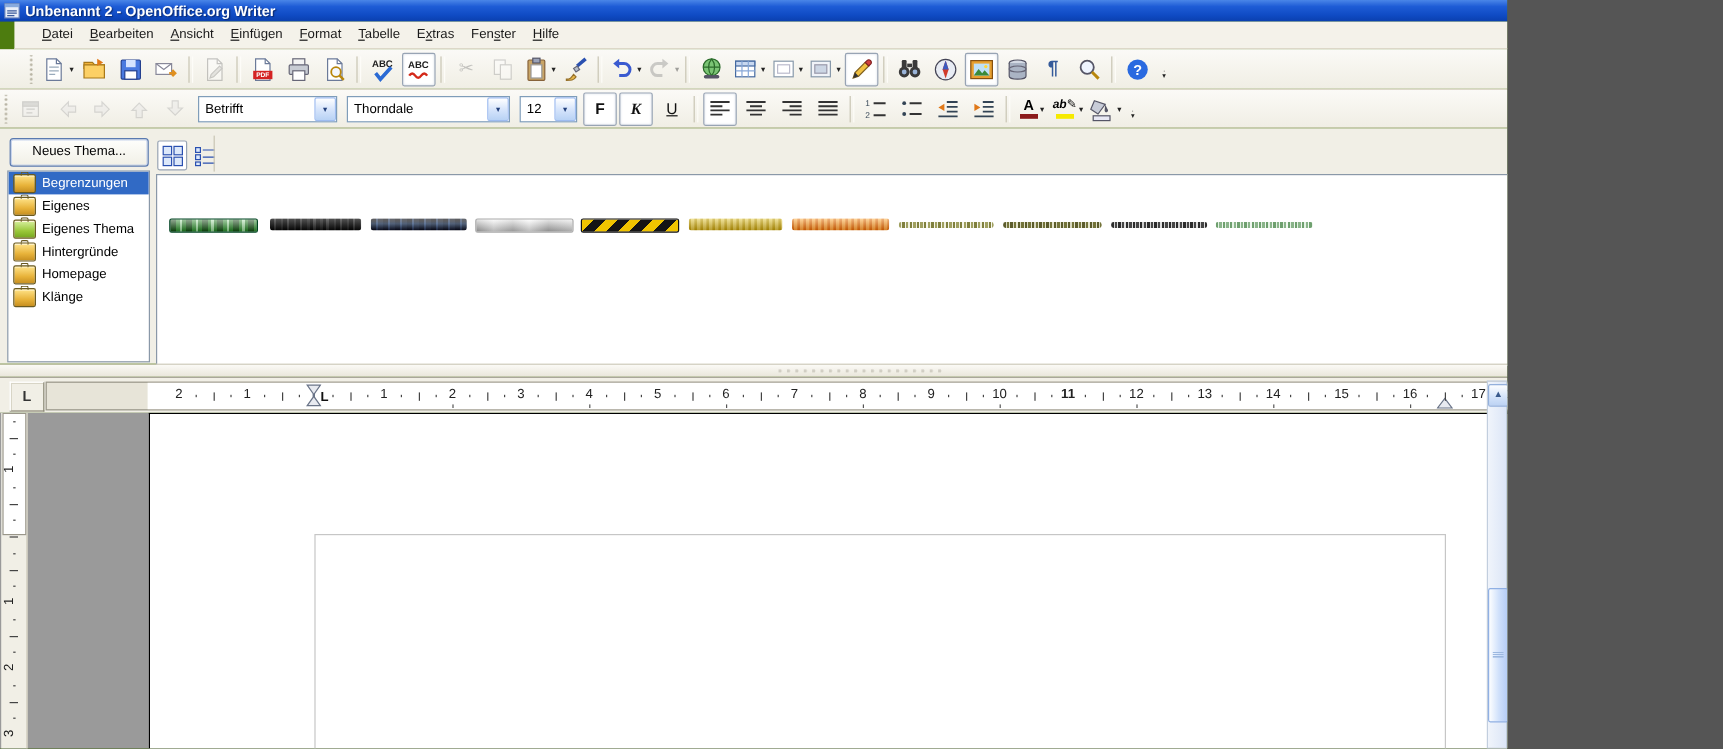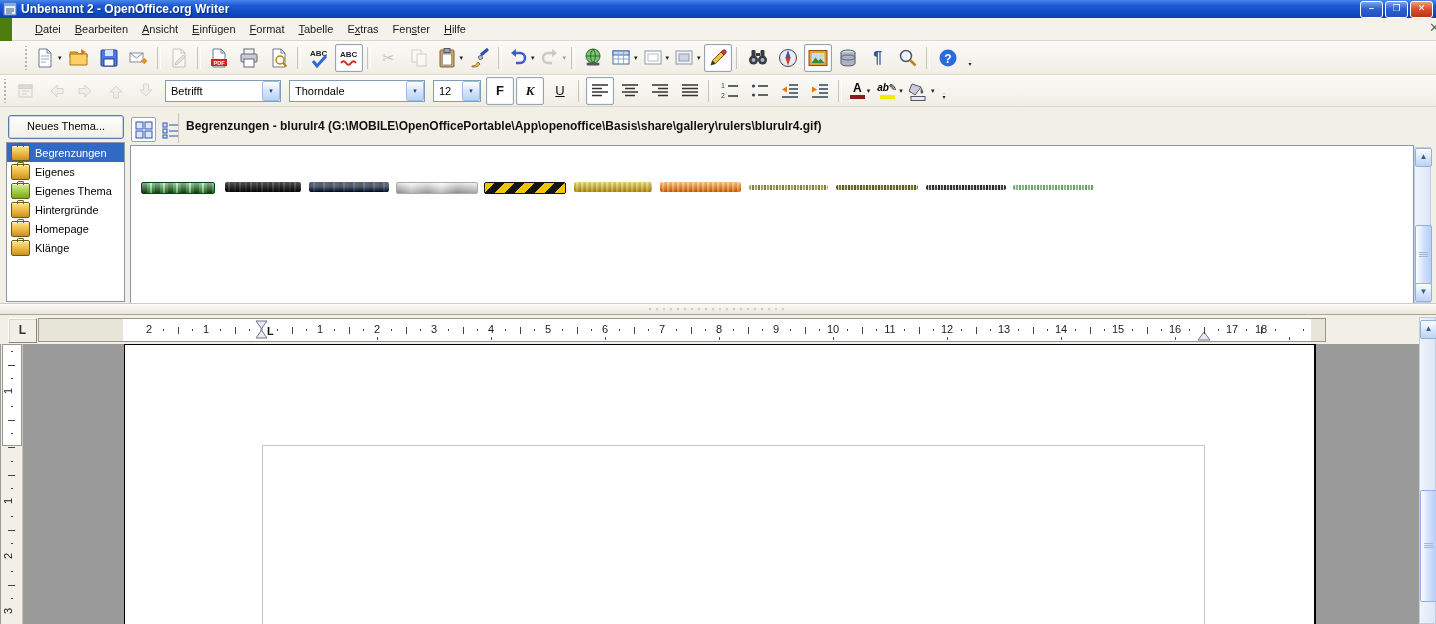--- a/index.html
+++ b/index.html
@@ -1,16 +1,16 @@
 <!DOCTYPE html>
 <html><head>
 <meta charset="utf-8">
 <style>
   html,body{margin:0;padding:0;background:#555;}
-  #app{position:relative;width:1436px;height:624px;overflow:hidden;
+  #app{position:relative;width:1256px;height:624px;overflow:hidden;
        font-family:"Liberation Sans","DejaVu Sans",sans-serif;font-size:11px;
        background:#4d7c0f;user-select:none;}
   
   #titlebar{position:absolute;left:0;top:0;width:1436px;height:18px;
     background:linear-gradient(180deg,#4a86e8 0%,#1e5cd6 30%,#0f4bc4 70%,#0a3fae 100%);
     display:flex;align-items:center;color:#fff;}
   #title-icon{width:14px;height:14px;margin:0 4px 0 3px;flex:none;}
   #window-title{font-weight:bold;font-size:12px;text-shadow:1px 1px 1px #0a2a70;white-space:nowrap;}
   #win-controls{position:absolute;right:3px;top:1px;display:flex;gap:2px;}
   .winbtn{width:21px;height:15px;border:1px solid #fff;border-radius:3px;color:#fff;
@@ -605,21 +605,20 @@
         <span class="viewbtn">
           <svg width="22" height="22" viewBox="0 0 22 22">
             <rect x="3" y="4" width="4" height="4" fill="#dce8fa" stroke="#2a50b0"></rect>
             <rect x="3" y="10" width="4" height="4" fill="#dce8fa" stroke="#2a50b0"></rect>
             <rect x="3" y="16" width="4" height="3" fill="#dce8fa" stroke="#2a50b0"></rect>
             <path d="M9 6h10M9 12h10M9 17h10" stroke="#2a50b0"></path>
           </svg>
         </span>
       </div>
     <div id="gal-hdr-sep"></div>
-    <div id="gal-header">Begrenzungen - blurulr4 (G:\MOBILE\OpenOfficePortable\App\openoffice\Basis\share\gallery\rulers\blurulr4.gif)</div>
     <div id="gal-items">
         <div class="thumb th-big t-green" style="left: 10px; width: 72px;"></div>
         <div class="thumb th-big t-black" style="left: 94px; width: 76px;"></div>
         <div class="thumb th-big t-blueblack" style="left: 178px; width: 80px;"></div>
         <div class="thumb th-big t-gray" style="left: 265px; width: 80px;"></div>
         <div class="thumb th-big t-hazard" style="left: 353px; width: 80px;"></div>
         <div class="thumb th-big t-yellow" style="left: 443px; width: 78px;"></div>
         <div class="thumb th-big t-orange" style="left: 529px; width: 81px;"></div>
         <div class="thumb th-thin t-dot-olive" style="left: 618px; width: 79px;"></div>
         <div class="thumb th-thin t-dot-darkolive" style="left: 705px; width: 82px;"></div>
@@ -701,21 +700,21 @@
         <span class="htick" style="left: 723px; top: 10px; width: 1px; height: 2px;"></span>
         <span class="hnum" style="left: 737px;">9</span>
         <span class="htick" style="left: 751px; top: 10px; width: 1px; height: 2px;"></span>
         <span class="htick" style="left: 766px; top: 8px; width: 1px; height: 7px;"></span>
         <span class="htick" style="left: 780px; top: 10px; width: 1px; height: 2px;"></span>
         <span class="hnum" style="left: 794px;">10</span>
         <span class="hdtab" style="left: 794px;"></span>
         <span class="htick" style="left: 808px; top: 10px; width: 1px; height: 2px;"></span>
         <span class="htick" style="left: 823px; top: 8px; width: 1px; height: 7px;"></span>
         <span class="htick" style="left: 837px; top: 10px; width: 1px; height: 2px;"></span>
-        <span class="hnum" style="left: 851px;">11</span>
+        <span class="hnum" style="left: 851px; font-weight: bold;">11</span>
         <span class="htick" style="left: 865px; top: 10px; width: 1px; height: 2px;"></span>
         <span class="htick" style="left: 880px; top: 8px; width: 1px; height: 7px;"></span>
         <span class="htick" style="left: 894px; top: 10px; width: 1px; height: 2px;"></span>
         <span class="hnum" style="left: 908px;">12</span>
         <span class="hdtab" style="left: 908px;"></span>
         <span class="htick" style="left: 922px; top: 10px; width: 1px; height: 2px;"></span>
         <span class="htick" style="left: 937px; top: 8px; width: 1px; height: 7px;"></span>
         <span class="htick" style="left: 951px; top: 10px; width: 1px; height: 2px;"></span>
         <span class="hnum" style="left: 965px;">13</span>
         <span class="htick" style="left: 979px; top: 10px; width: 1px; height: 2px;"></span>

